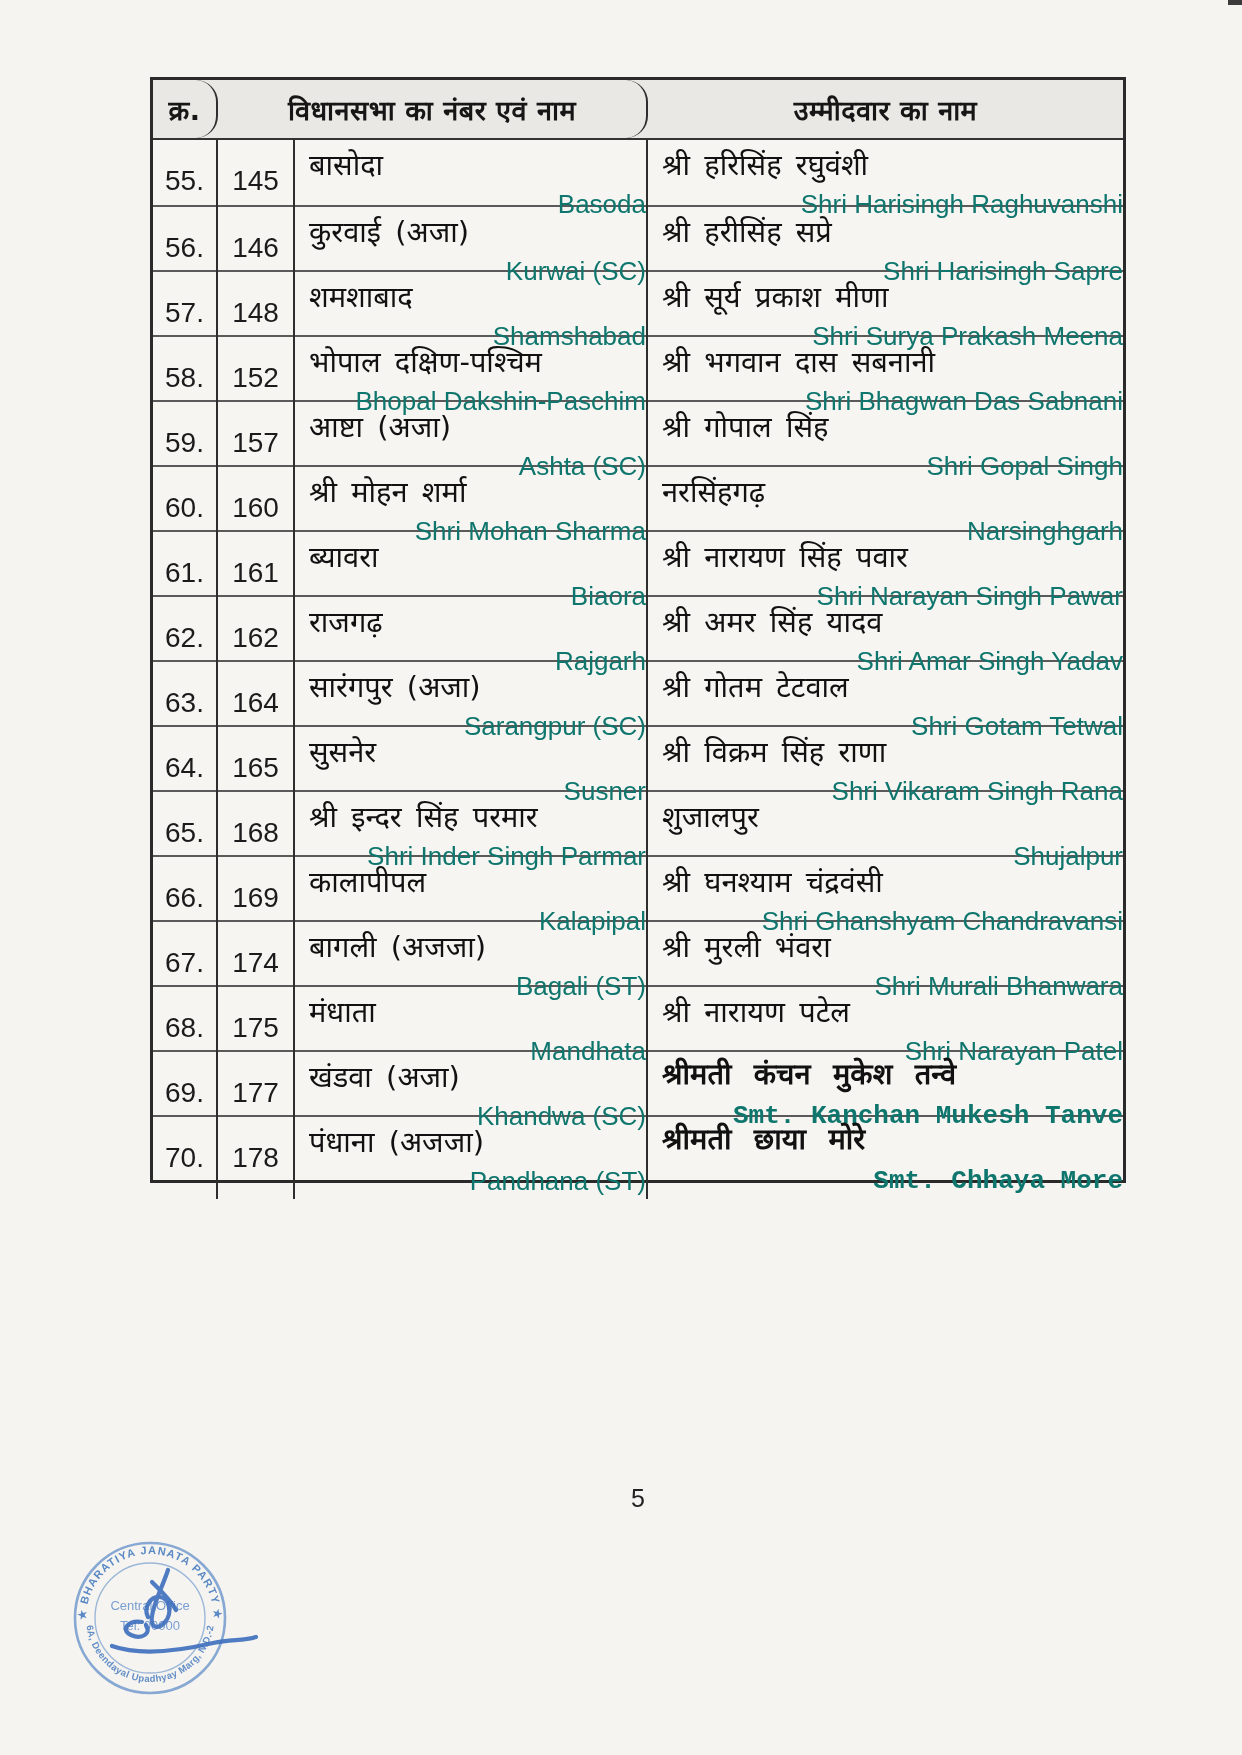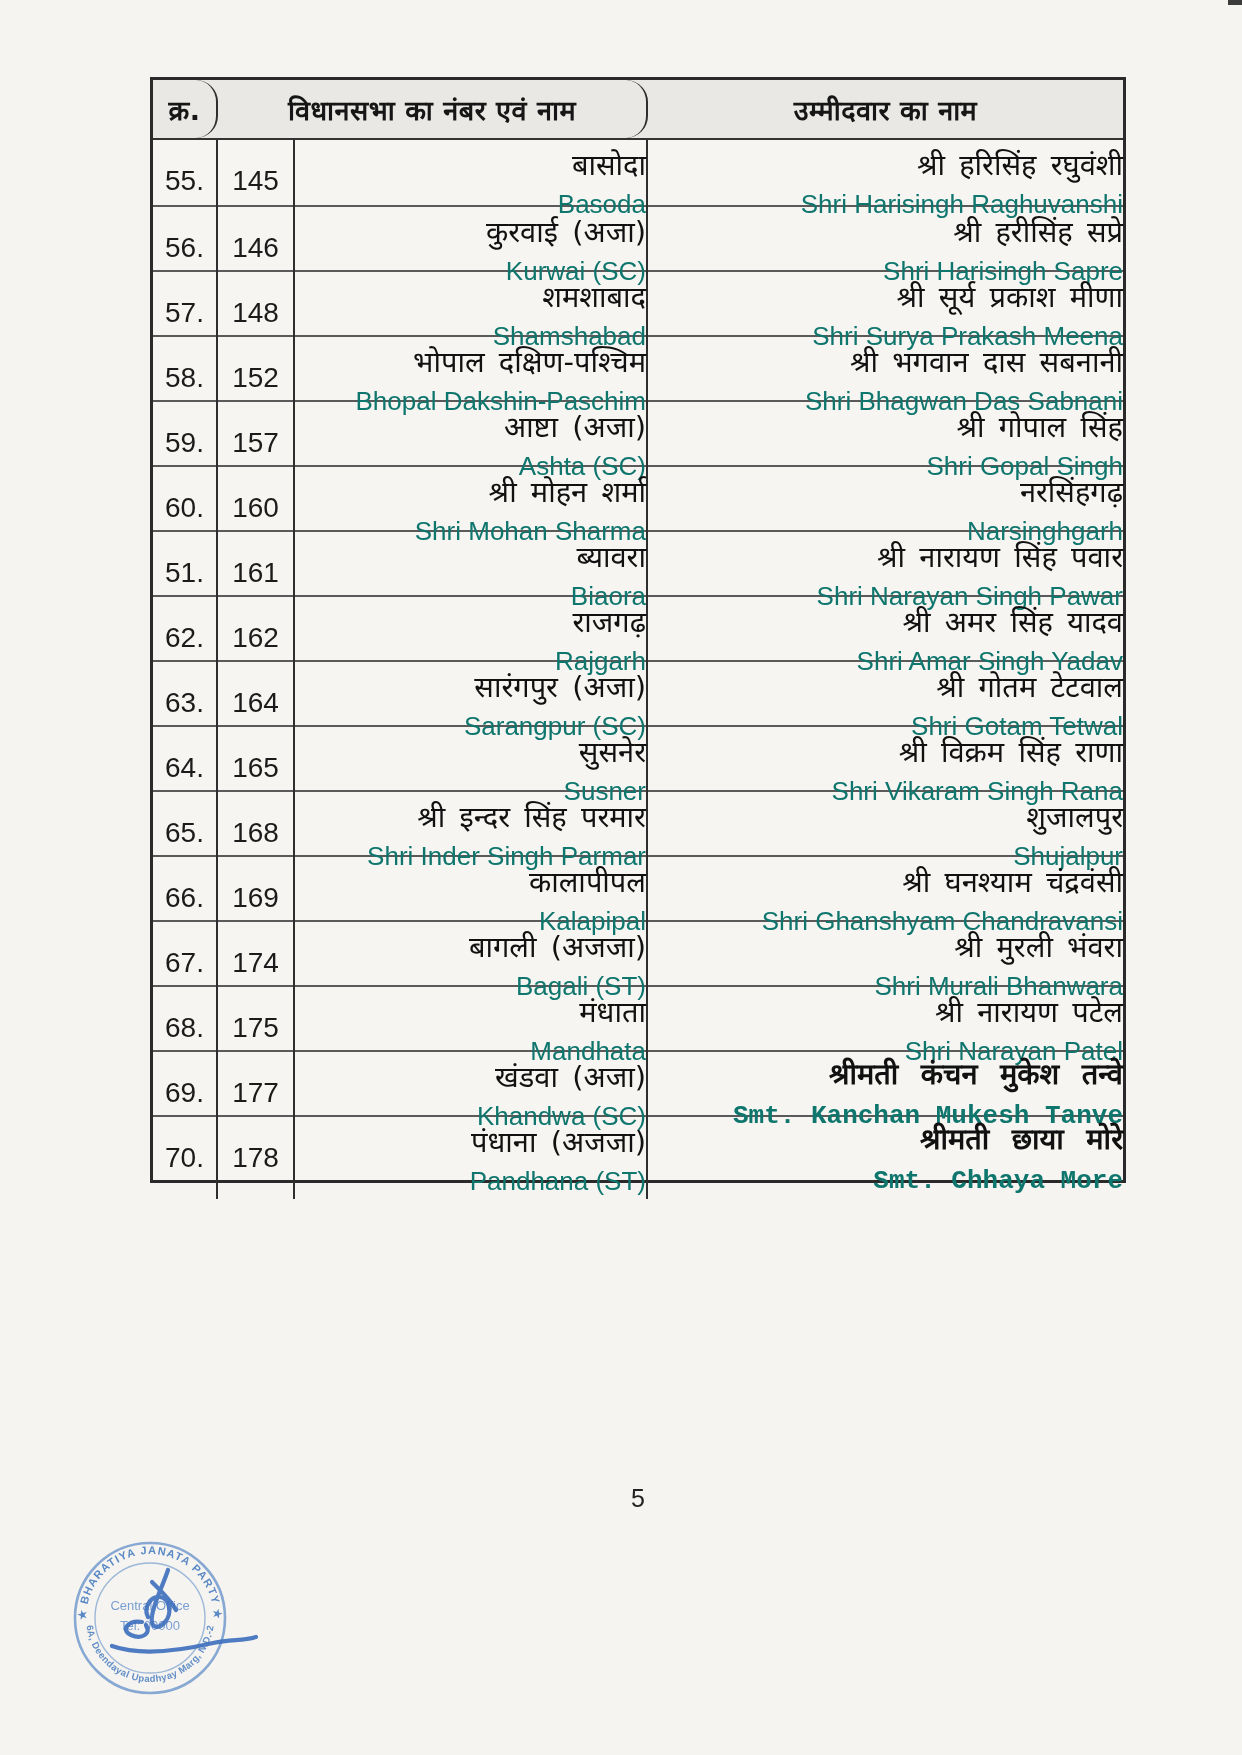--- a/index.html
+++ b/index.html
@@ -47,21 +47,21 @@
   .c{border-right:2px solid #2e2e2e;box-sizing:border-box;overflow:visible;}
   .c:last-child{border-right:none;}
   .serial,.num{
     display:flex;align-items:center;justify-content:center;
     font-size:28px;color:#1b1b1b;
   }
   .name,.cand{padding:4px 0 0 14px;}
   .hi{
     font-family:"DejaVu Sans",sans-serif;
     font-size:29px;line-height:42px;
-    color:#111;word-spacing:5px;white-space:nowrap;text-align:right;
+    color:#111;word-spacing:5px;white-space:nowrap;
   }
   .en{
     font-size:26px;line-height:36px;color:#0f766e;white-space:nowrap;text-align:right;
   }
   .cand.bold .hi,.cand.bold .en{font-weight:bold;font-family:Liberation Mono, monospace;}
   .page-number{
     position:absolute;left:150px;top:1484px;width:976px;
     text-align:center;font-size:25px;color:#222;
   }
   .stamp{
@@ -151,21 +151,21 @@
     <div class="c cand">
       <div class="hi">श्री मोहन शर्मा</div>
       <div class="en">Shri Mohan Sharma</div>
     </div>
     <div class="c name">
       <div class="hi">नरसिंहगढ़</div>
       <div class="en">Narsinghgarh</div>
     </div>
   </div>
       <div class="trow">
-    <div class="c serial">51.</div>
+    <div class="c serial">61.</div>
     <div class="c num">161</div>
     <div class="c name">
       <div class="hi">ब्यावरा</div>
       <div class="en">Biaora</div>
     </div>
     <div class="c cand">
       <div class="hi">श्री नारायण सिंह पवार</div>
       <div class="en">Shri Narayan Singh Pawar</div>
     </div>
   </div>

